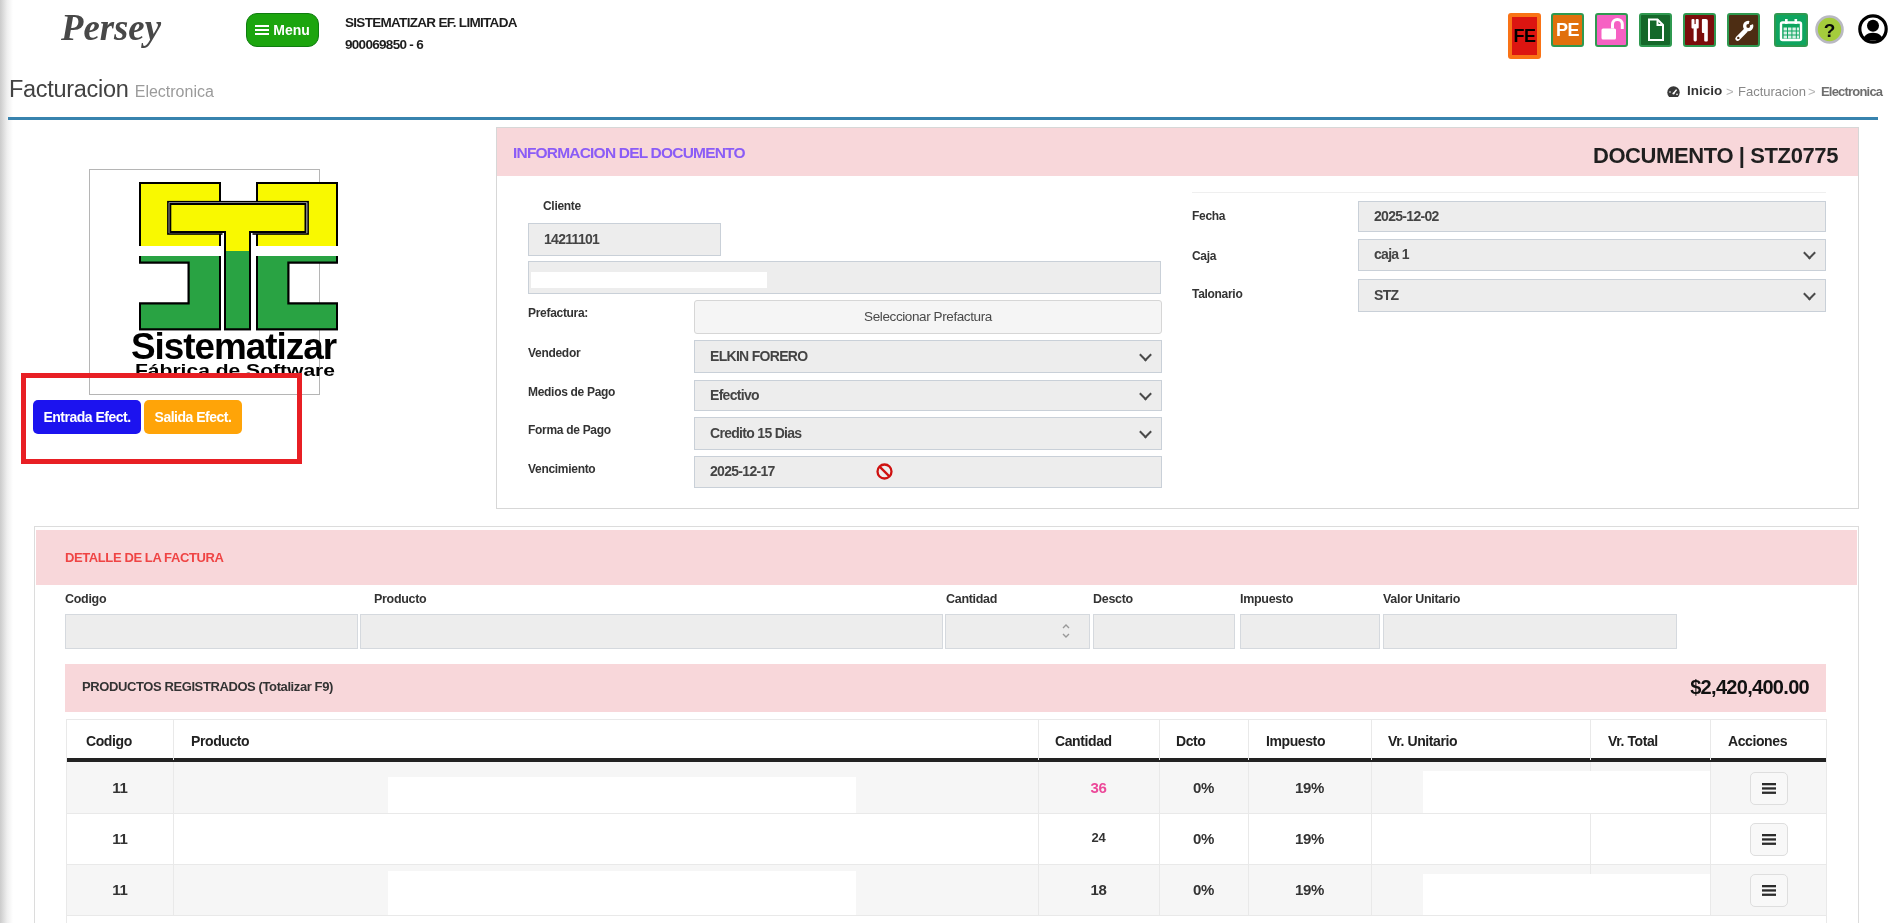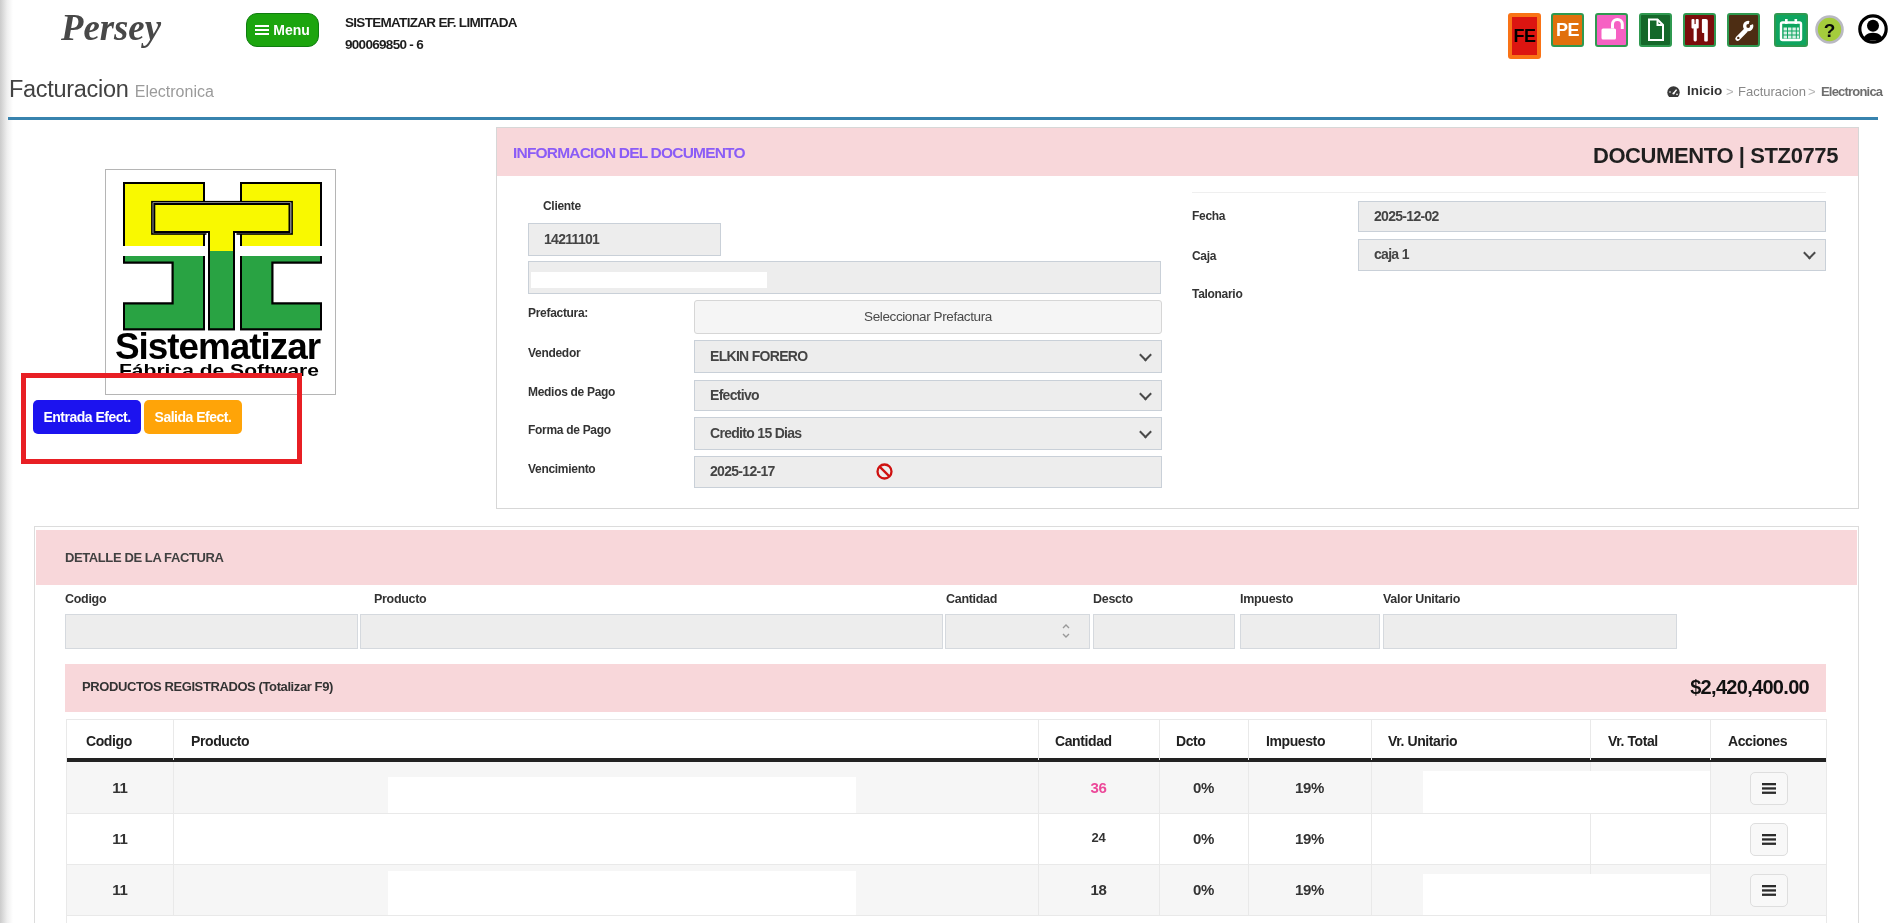--- a/index.html
+++ b/index.html
@@ -119,21 +119,21 @@
       </svg>
   <span class="abs b" style="left:27px;top:-1px;font-size:13.5px;color:#333;">Inicio</span>
   <span class="abs" style="left:66px;color:#b5b5b5;">&gt;</span>
   <span class="abs" style="left:78px;color:#888;">Facturacion</span>
   <span class="abs" style="left:148px;color:#b5b5b5;">&gt;</span>
   <span class="abs b" style="left:161px;color:#6e6e6e;letter-spacing:-0.8px;">Electronica</span>
 </div>
 
 <div class="abs" style="left:8px;top:117px;width:1870px;height:3px;background:#3883ae;"></div>
 
-<div class="abs" style="left:105px;top:169px;width:231px;height:226px;border:1px solid #b5b5b5;background:#fff;">
+<div class="abs" style="left:89px;top:169px;width:231px;height:226px;border:1px solid #b5b5b5;background:#fff;padding-left:32px;">
   <svg width="229" height="224" viewBox="0 0 229 224">
     <defs>
           <clipPath id="gclip">
             <rect x="0" y="81" width="229" height="90"></rect>
           </clipPath>
         </defs>
     <g id="emblem">
       <g fill="#f9f900" stroke="#000" stroke-width="2">
         <path d="M18,13 H98 V159.3 H18 V133.5 H66.7 V92.5 H18 Z"></path>
         <path d="M215,13 H135 V159.3 H215 V133.5 H166.3 V92.5 H215 Z"></path>
@@ -204,25 +204,29 @@
   <div class="lbl" style="left:695px;top:81px;">Fecha</div>
   <div class="ctl" style="left:861px;top:73px;width:468px;height:31px;">
         <span class="ctl-text">2025-12-02</span>
       </div>
   <div class="lbl" style="left:695px;top:121px;">Caja</div>
   <div class="ctl" style="left:861px;top:111px;width:468px;height:32px;padding-left:48px;">
         <span class="ctl-text">caja 1</span>
         <span class="sel-chev"></span>
       </div>
   <div class="lbl" style="left:695px;top:159px;">Talonario</div>
+  <div class="ctl" style="left:861px;top:151px;width:468px;height:33px;">
+        <span class="ctl-text">STZ</span>
+        <span class="sel-chev"></span>
+      </div>
 </div>
 
 <div class="abs" style="left:34px;top:526px;width:1825px;height:404px;border:1px solid #dcdcdc;background:#fff;">
   <div class="pink abs" style="left:1px;top:3px;width:1821px;height:55px;"></div>
-  <div class="abs b" style="left:30px;top:23px;font-size:13px;letter-spacing:-0.4px;color:#404040;">DETALLE DE LA FACTURA</div>
+  <div class="abs b" style="left:30px;top:23px;font-size:13px;letter-spacing:-0.4px;color:#ef4444;">DETALLE DE LA FACTURA</div>
 
   <div class="lbl" style="left:30px;top:65px;font-size:12.5px;">Codigo</div>
   <div class="lbl" style="left:339px;top:65px;font-size:12.5px;">Producto</div>
   <div class="lbl" style="left:911px;top:65px;font-size:12.5px;">Cantidad</div>
   <div class="lbl" style="left:1058px;top:65px;font-size:12.5px;">Descto</div>
   <div class="lbl" style="left:1205px;top:65px;font-size:12.5px;">Impuesto</div>
   <div class="lbl" style="left:1348px;top:65px;font-size:12.5px;">Valor Unitario</div>
 
   <div class="ctl" style="left:30px;top:86.5px;width:293px;height:35px;border-color:#d5d9de;"></div>
   <div class="ctl" style="left:325px;top:86.5px;width:583px;height:35px;border-color:#d5d9de;"></div>

